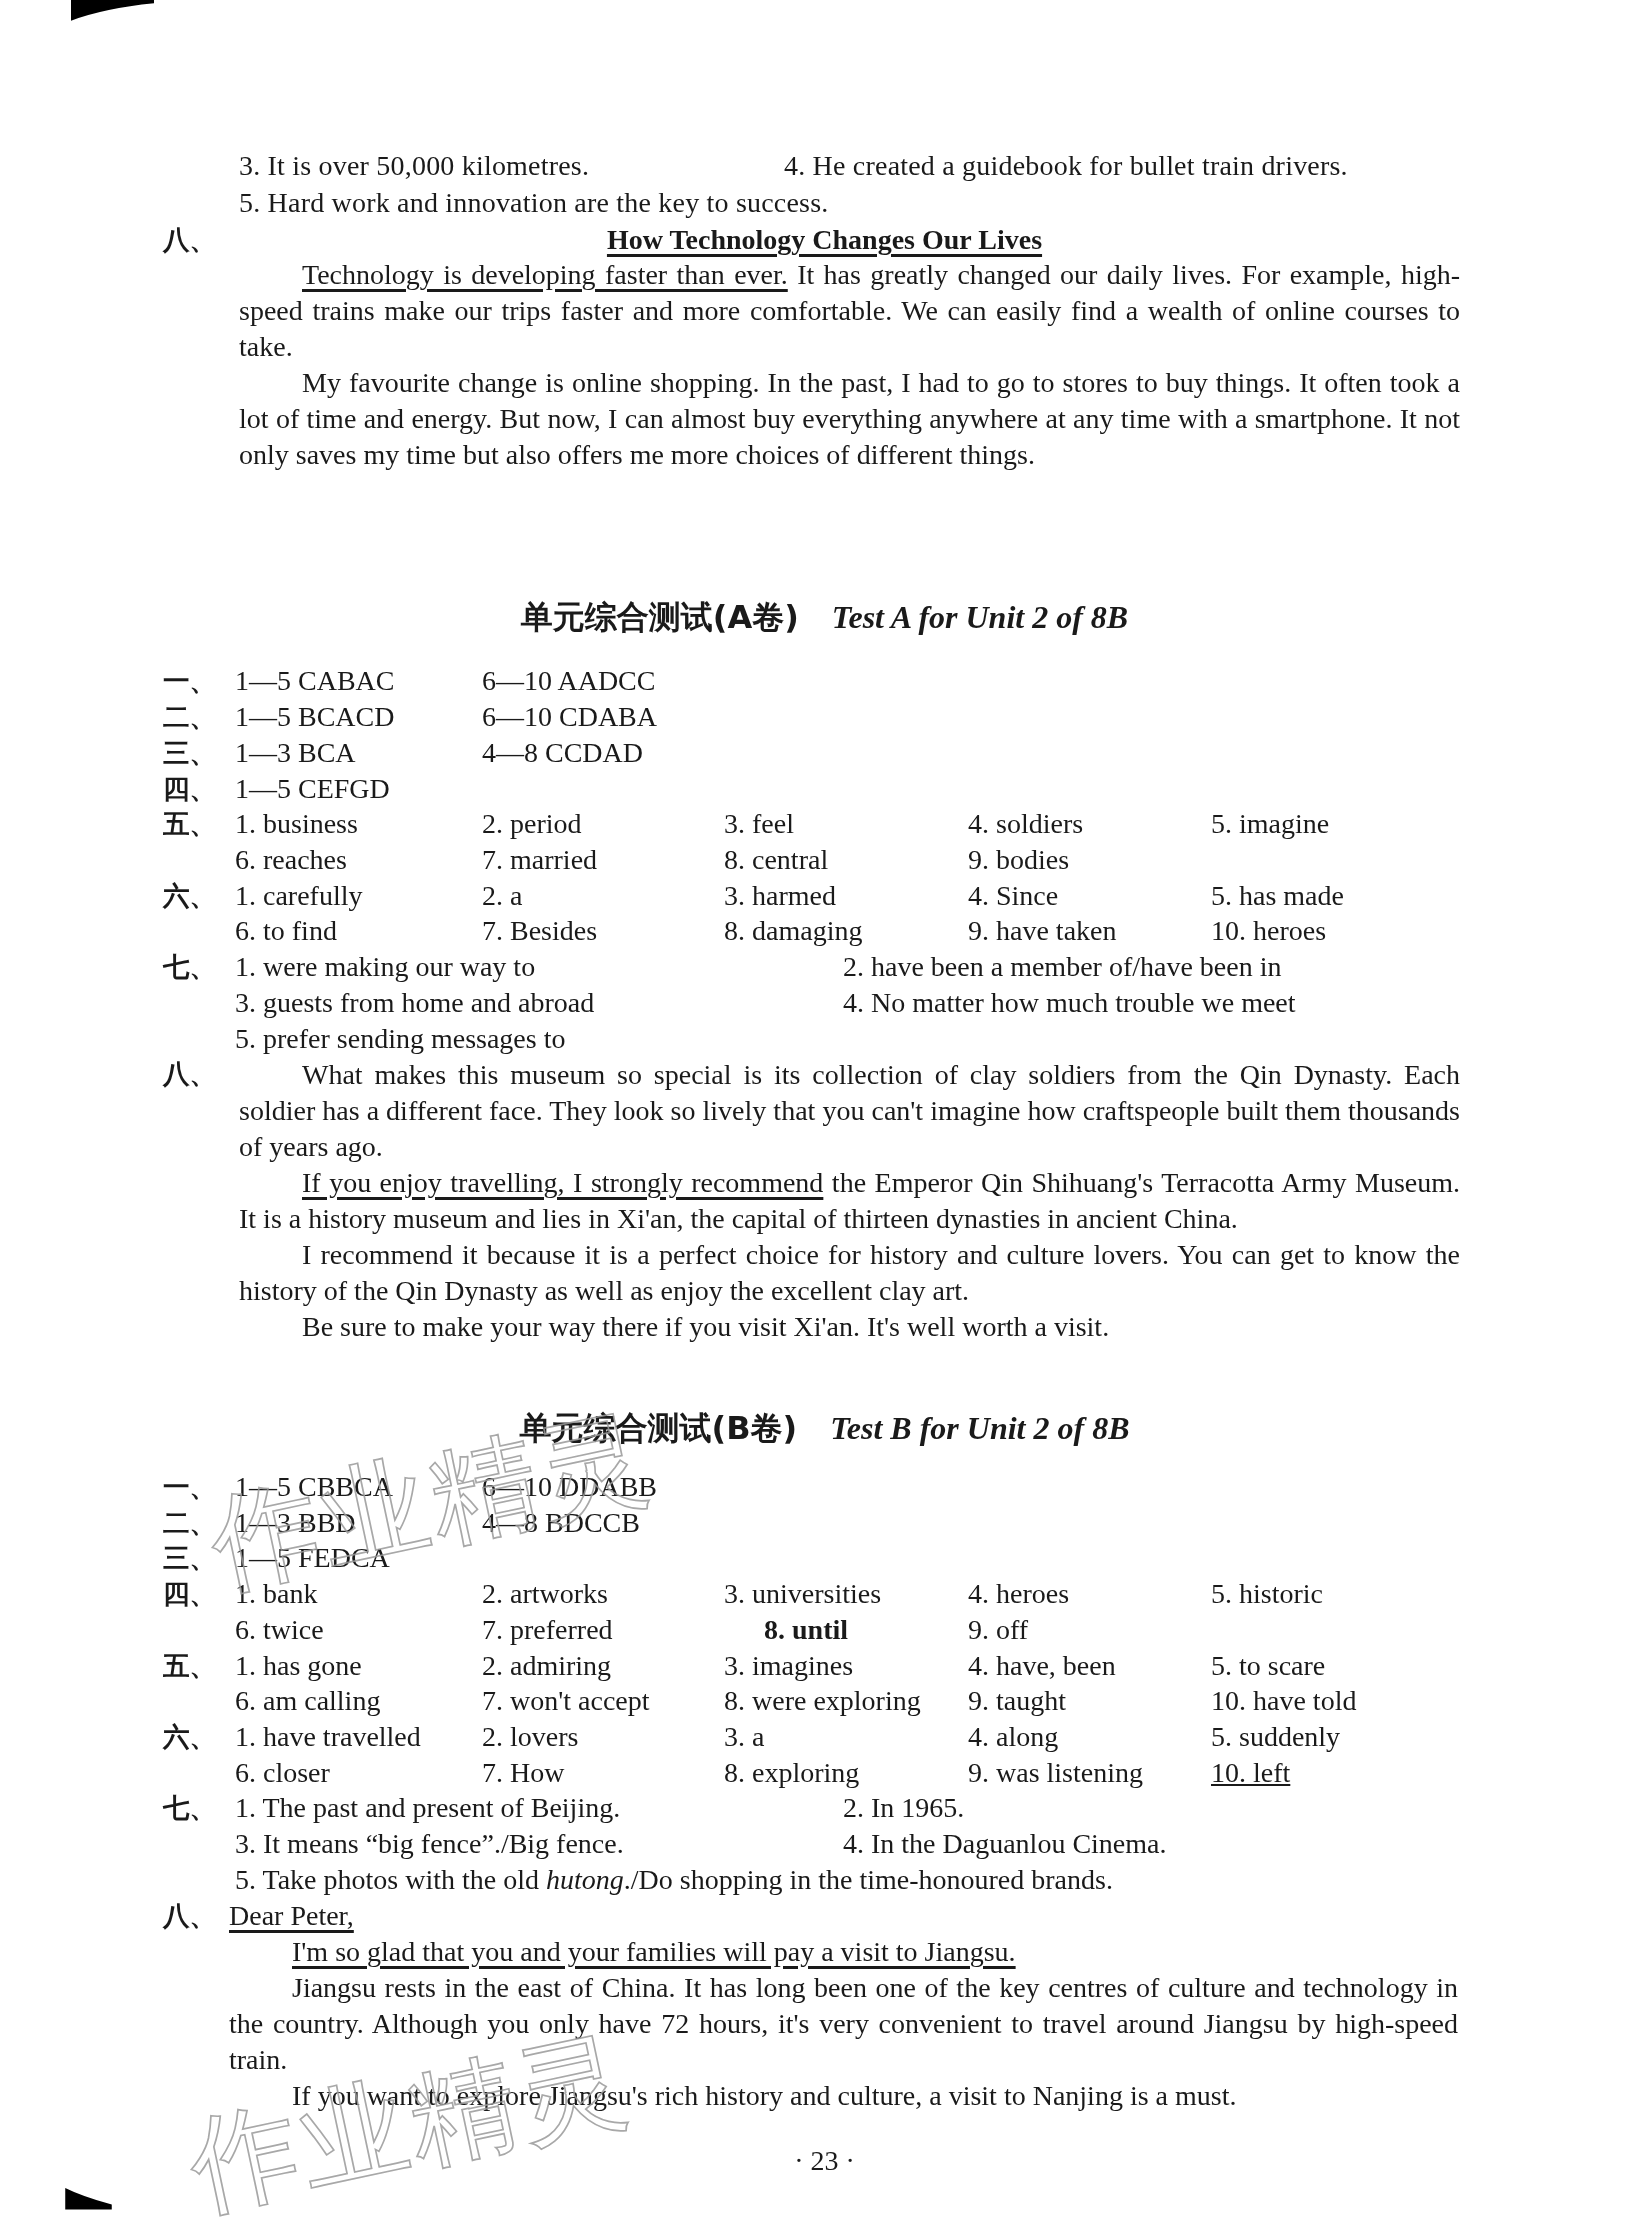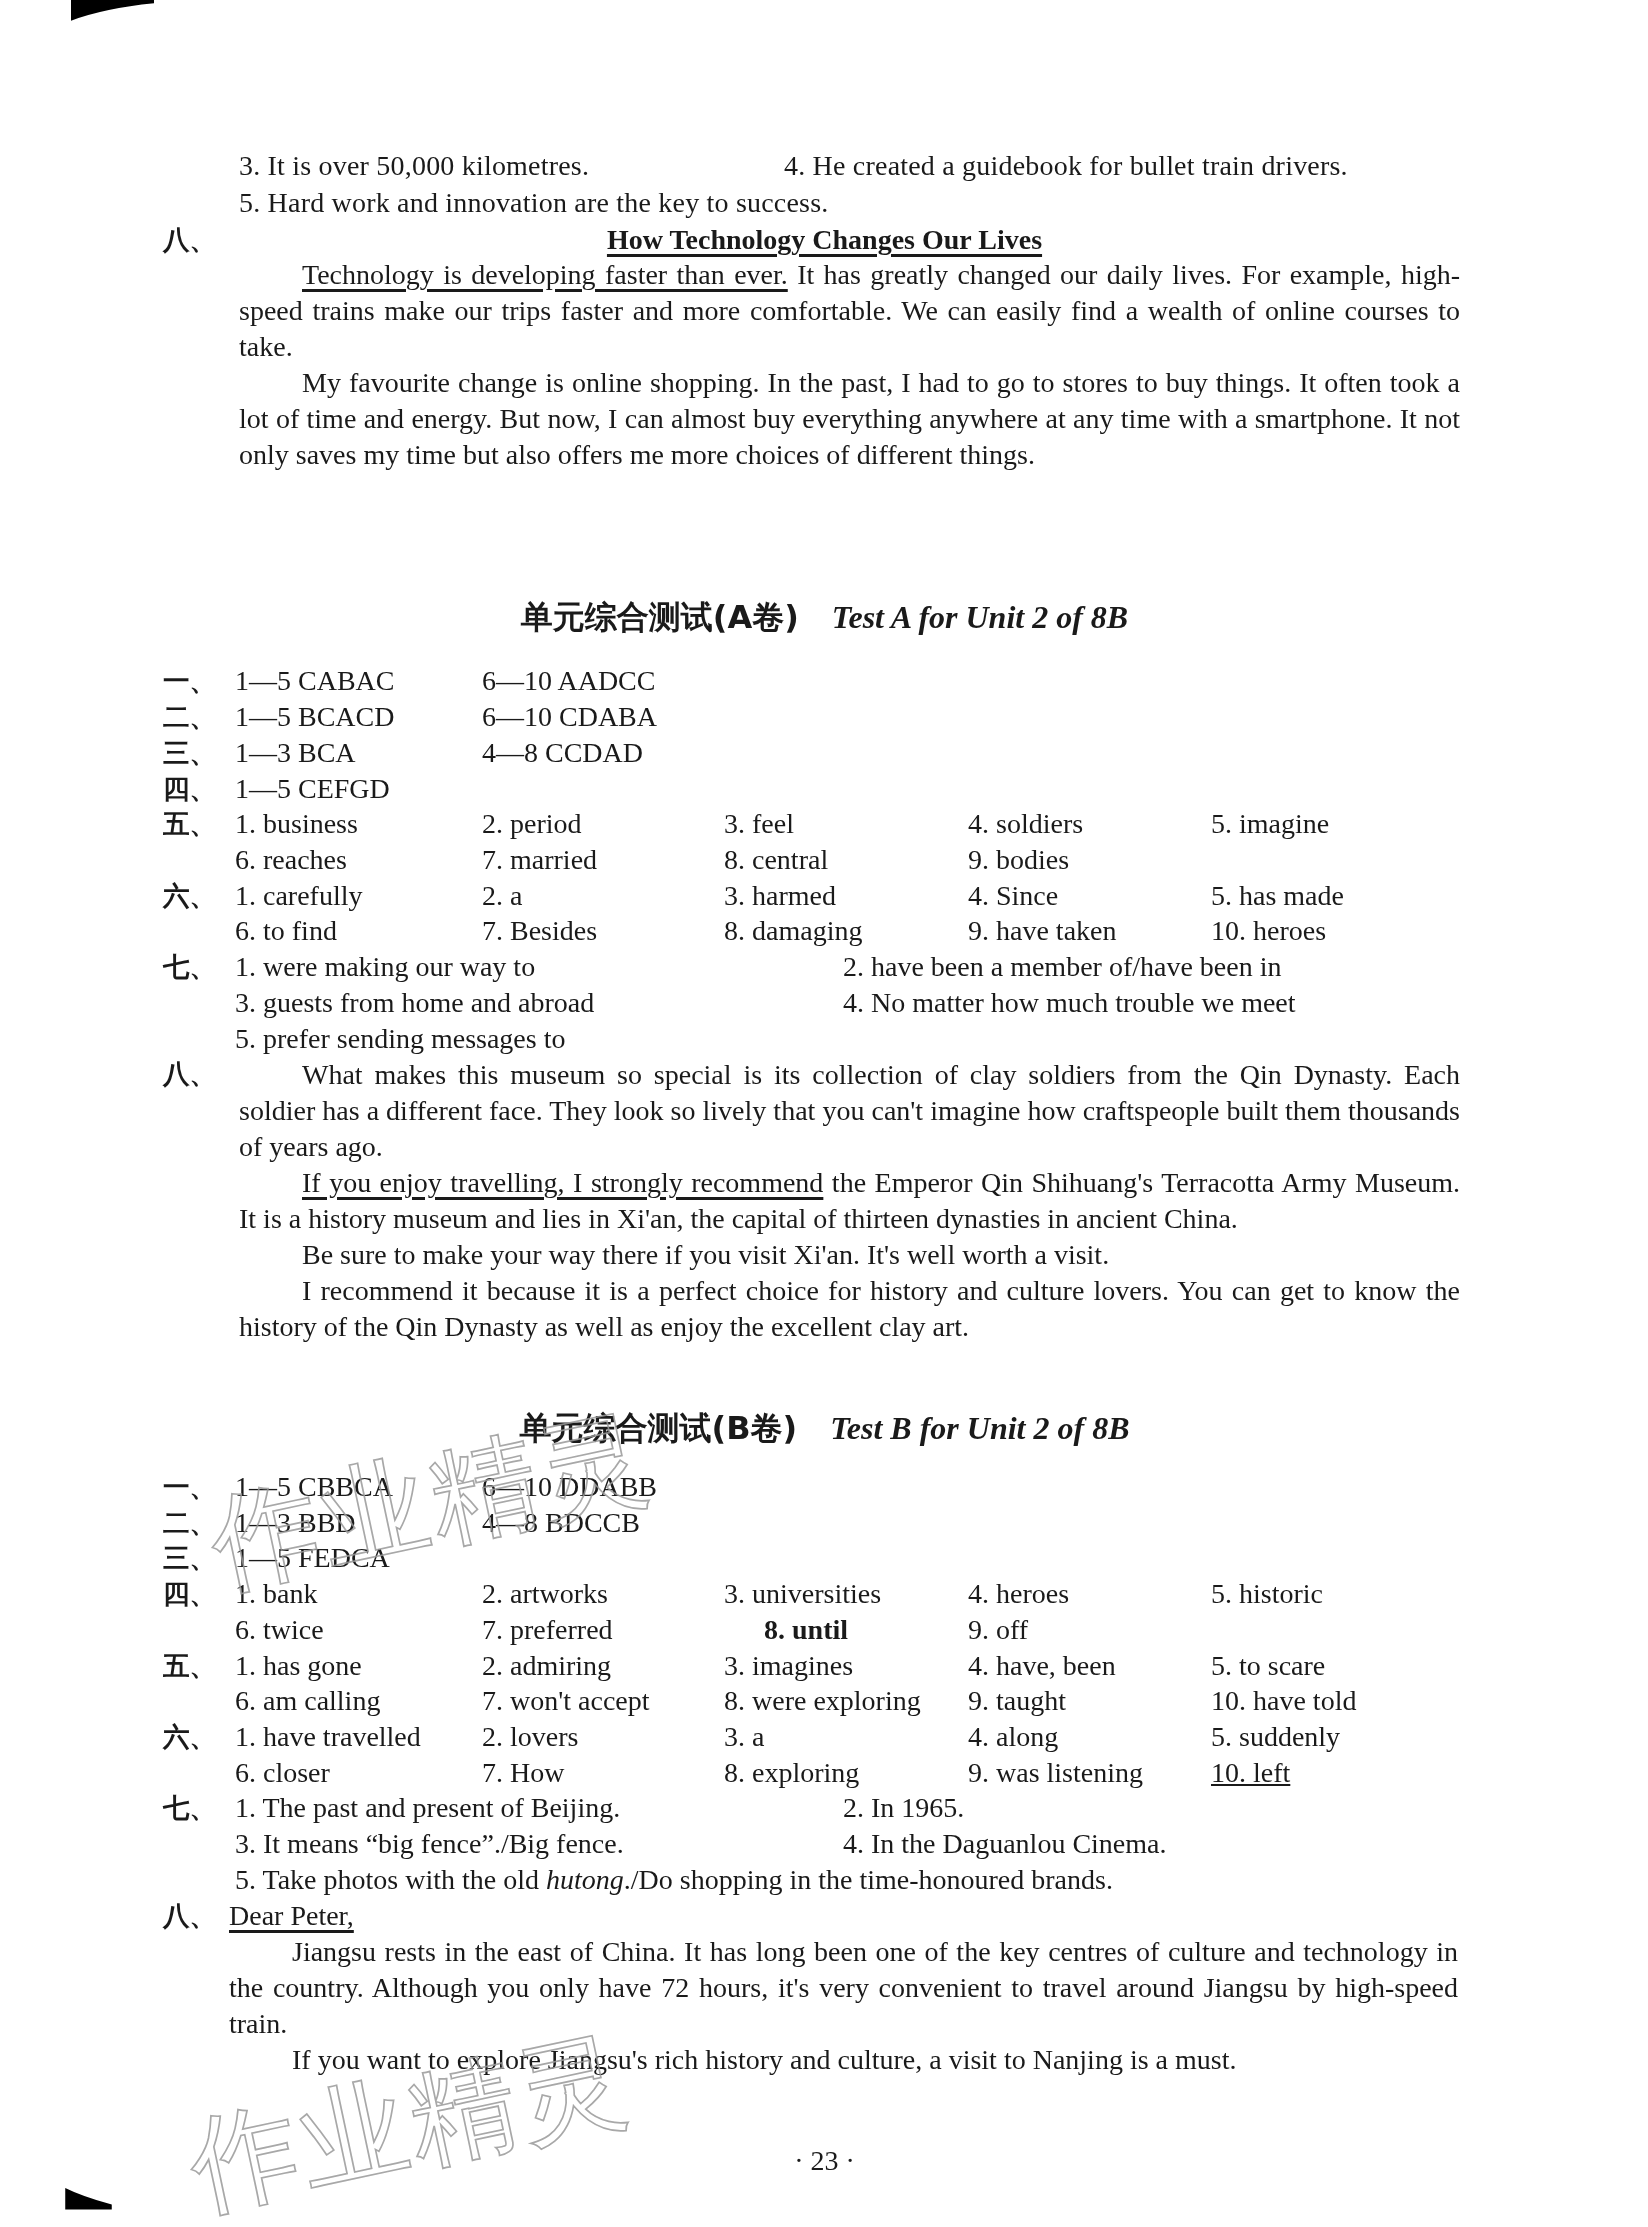--- a/index.html
+++ b/index.html
@@ -118,22 +118,22 @@
 <div class="num" style="left:235px; top:950px;">1. were making our way to</div>
 <div class="num" style="left:843px; top:950px;">2. have been a member of/have been in</div>
 <div class="num" style="left:235px; top:986px;">3. guests from home and abroad</div>
 <div class="num" style="left:843px; top:986px;">4. No matter how much trouble we meet</div>
 <div class="num" style="left:235px; top:1022px;">5. prefer sending messages to</div>
 
 <div class="cjk" style="left:163px; top:1057px;">八、</div>
 <div class="para" style="top:1057px; line-height:36px;">
   <p>What makes this museum so special is its collection of clay soldiers from the Qin Dynasty. Each soldier has a different face. They look so lively that you can't imagine how craftspeople built them thousands of years ago.</p>
   <p><span class="u">If you enjoy travelling, I strongly recommend</span><span> the Emperor Qin Shihuang's Terracotta Army Museum. It is a history museum and lies in Xi'an, the capital of thirteen dynasties in ancient China.</span></p>
+  <p>I recommend it because it is a perfect choice for history and culture lovers. You can get to know the history of the Qin Dynasty as well as enjoy the excellent clay art.</p>
   <p>Be sure to make your way there if you visit Xi'an. It's well worth a visit.</p>
-  <p>I recommend it because it is a perfect choice for history and culture lovers. You can get to know the history of the Qin Dynasty as well as enjoy the excellent clay art.</p>
 </div>
 
 <div class="heading" style="top:1409px;">
   <span class="cn">单元综合测试(B卷)</span><span class="en">Test B for Unit 2 of 8B</span>
 </div>
 
 <div class="cjk" style="left:163px; top:1470px;">一、</div>
 <div class="num" style="left:235px; top:1470px;">1—5 CBBCA</div>
 <div class="num" style="left:482px; top:1470px;">6—10 DDABB</div>
 
@@ -182,20 +182,21 @@
 <div class="cjk" style="left:163px; top:1791px;">七、</div>
 <div class="num" style="left:235px; top:1791px;">1. The past and present of Beijing.</div>
 <div class="num" style="left:843px; top:1791px;">2. In 1965.</div>
 <div class="num" style="left:235px; top:1827px;">3. It means “big fence”./Big fence.</div>
 <div class="num" style="left:843px; top:1827px;">4. In the Daguanlou Cinema.</div>
 <div class="num" style="left:235px; top:1863px;"><span>5. Take photos with the old </span><span class="ital">hutong</span><span>./Do shopping in the time-honoured brands.</span></div>
 
 <div class="cjk" style="left:163px; top:1899px;">八、</div>
 <div class="num u" style="left:229px; top:1899px;">Dear Peter,</div>
 <div class="para b8" style="top:1934px;">
+  <p><span class="u">I'm so glad that you and your families will pay a visit to Jiangsu.</span></p>
   <p>Jiangsu rests in the east of China. It has long been one of the key centres of culture and technology in the country. Although you only have 72 hours, it's very convenient to travel around Jiangsu by high-speed train.</p>
   <p>If you want to explore Jiangsu's rich history and culture, a visit to Nanjing is a must.</p>
 </div>
 
 <div class="page-num">· 23 ·</div>
 
 <div class="watermark" style="left:208px; top:1429px; font-size:108px;">作业精灵</div>
 <div class="watermark" style="left:187px; top:2051px; font-size:108px;">作业精灵</div>
 
 

